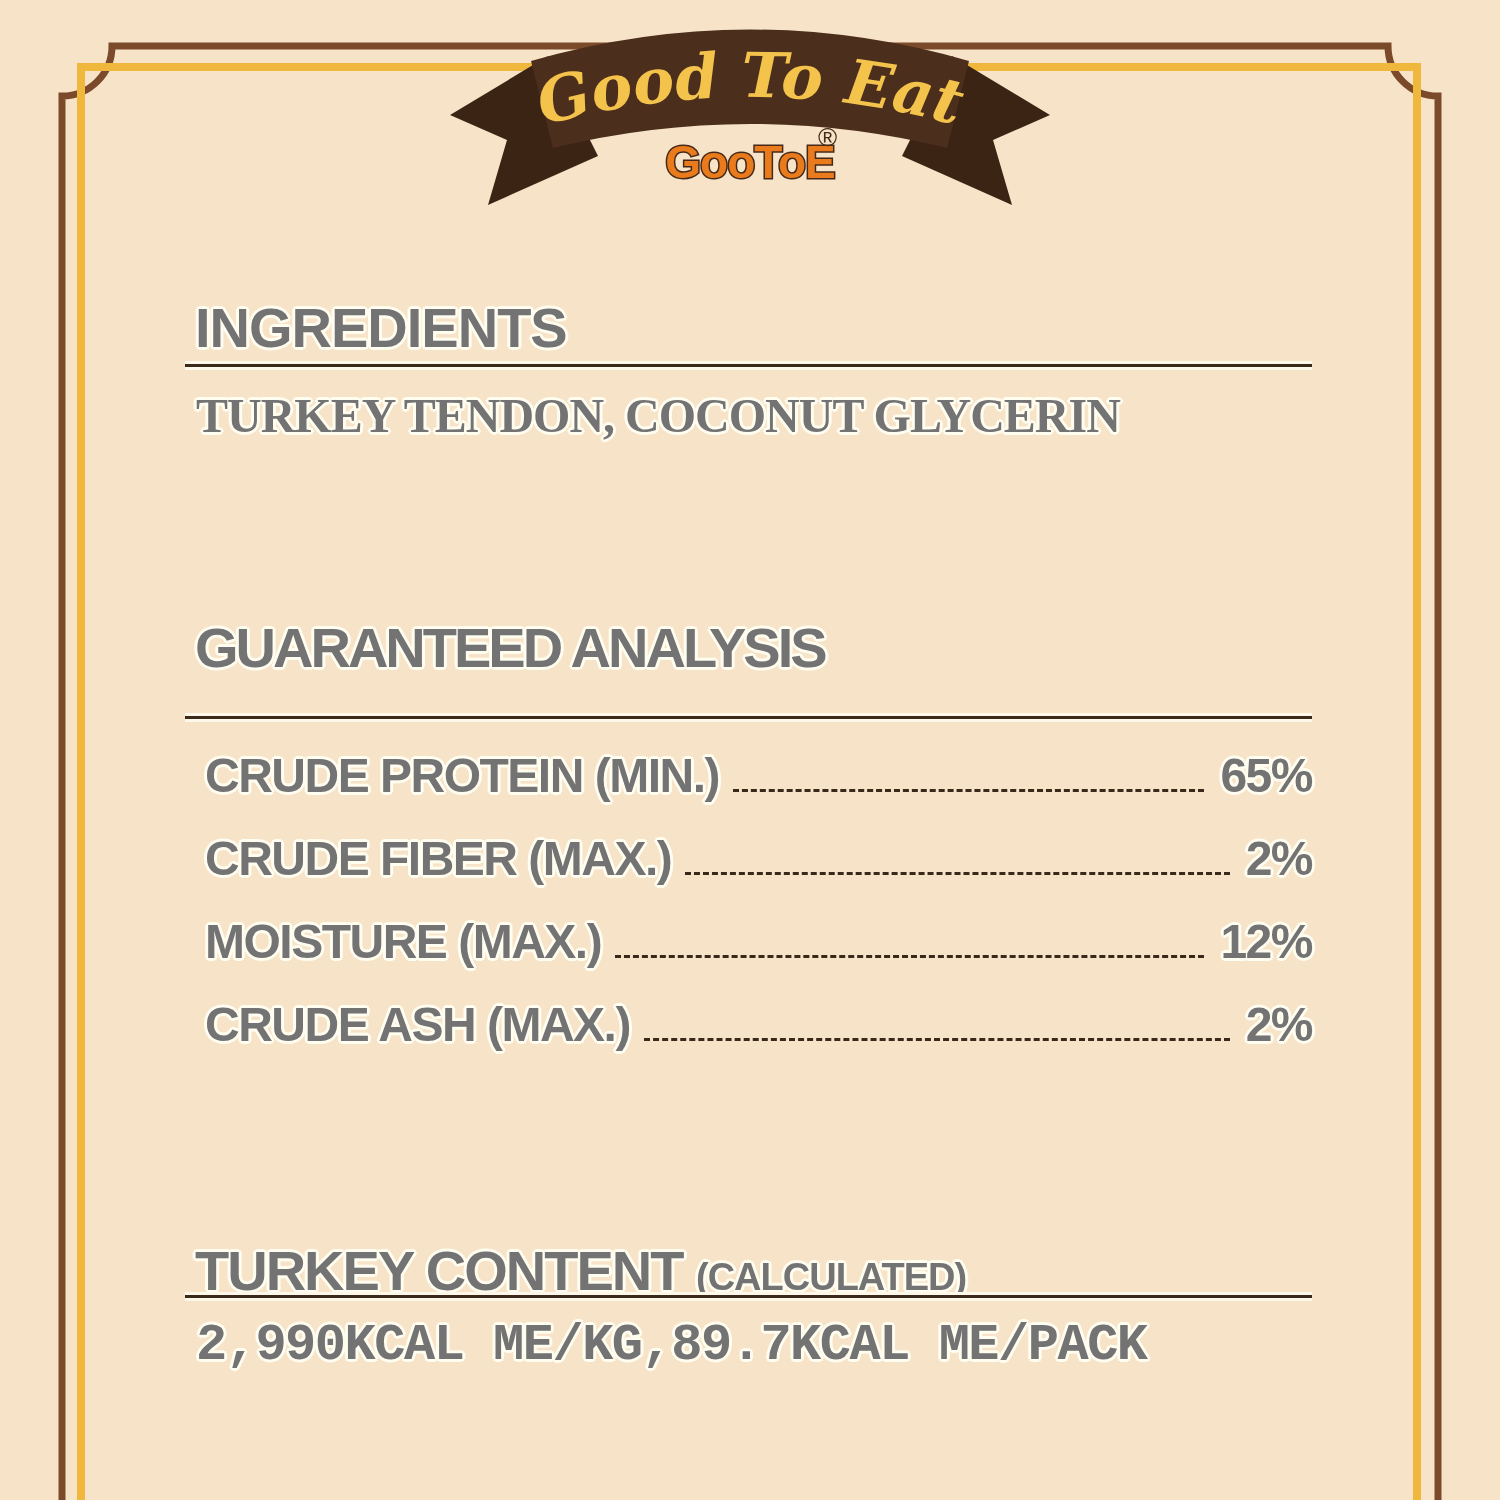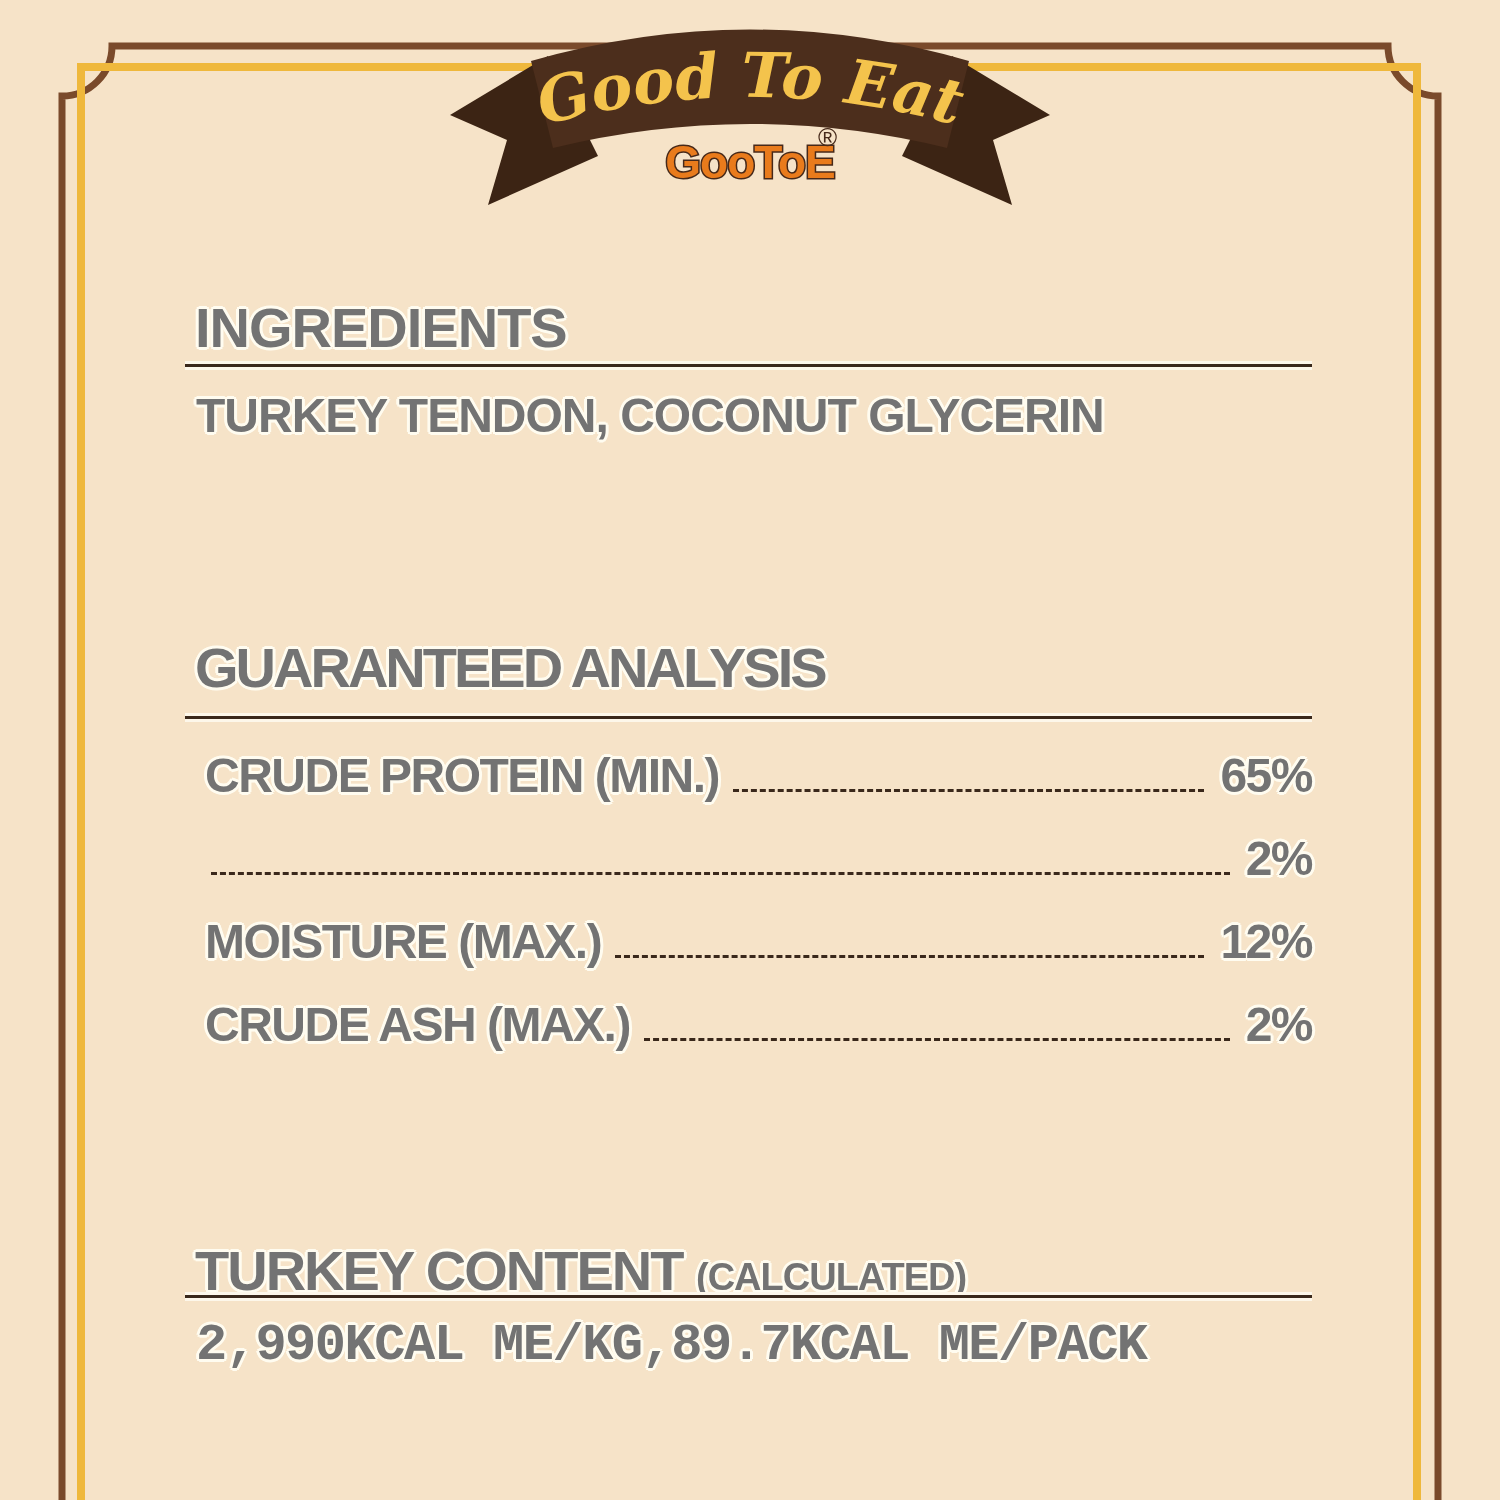--- a/index.html
+++ b/index.html
@@ -36,22 +36,22 @@
   .rule{
     position:absolute;left:185px;width:1127px;height:3px;
     background:#3a281b;
     box-shadow:0 -3px 0 #fdf7ea,0 3px 0 #fdf7ea;
   }
   #rule-ingredients{top:364px;}
   #rule-guaranteed{top:716px;}
   #rule-calorie{top:1295px;}
 
   #ingredients-title{left:195px;top:300px;}
-  #ingredients-content{left:196px;top:392px;}
-  #guaranteed-title{left:195px;top:640px;}
+  #ingredients-content{left:196px;top:392px;font-family:Liberation Serif, serif;}
+  #guaranteed-title{left:195px;top:620px;}
   #calorie-title{left:195px;top:1243px;}
   #kcal-line{left:196px;top:1320px;}
 
   #analysis-rows{
     position:absolute;left:197px;top:717px;width:1115px;
   }
   .arow{
     height:83px;display:flex;align-items:flex-end;
   }
   .arow .alabel,.arow .avalue{
@@ -95,20 +95,21 @@
   <div class="sec-title halo" id="guaranteed-title">GUARANTEED ANALYSIS</div>
   <div class="rule" id="rule-guaranteed"></div>
 
   <div id="analysis-rows">
     <div class="arow">
       <span class="alabel halo">CRUDE PROTEIN (MIN.)</span>
       <span class="leader"></span>
       <span class="avalue halo">65%</span>
     </div>
     <div class="arow">
+      <span class="alabel halo">CRUDE FIBER (MAX.)</span>
       <span class="leader"></span>
       <span class="avalue halo">2%</span>
     </div>
     <div class="arow">
       <span class="alabel halo">MOISTURE (MAX.)</span>
       <span class="leader"></span>
       <span class="avalue halo">12%</span>
     </div>
     <div class="arow">
       <span class="alabel halo">CRUDE ASH (MAX.)</span>

